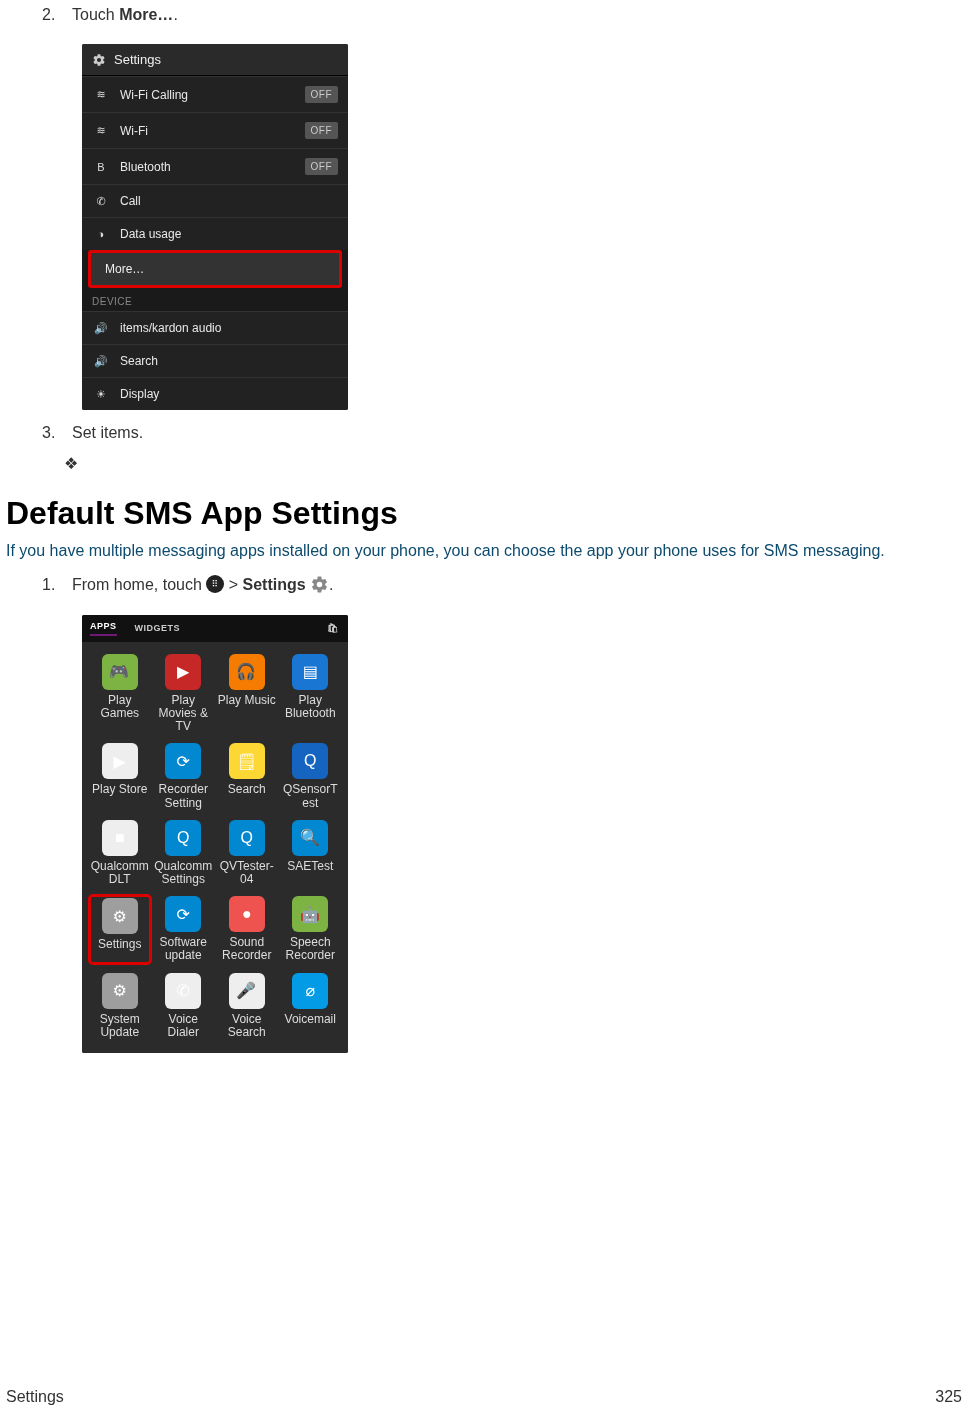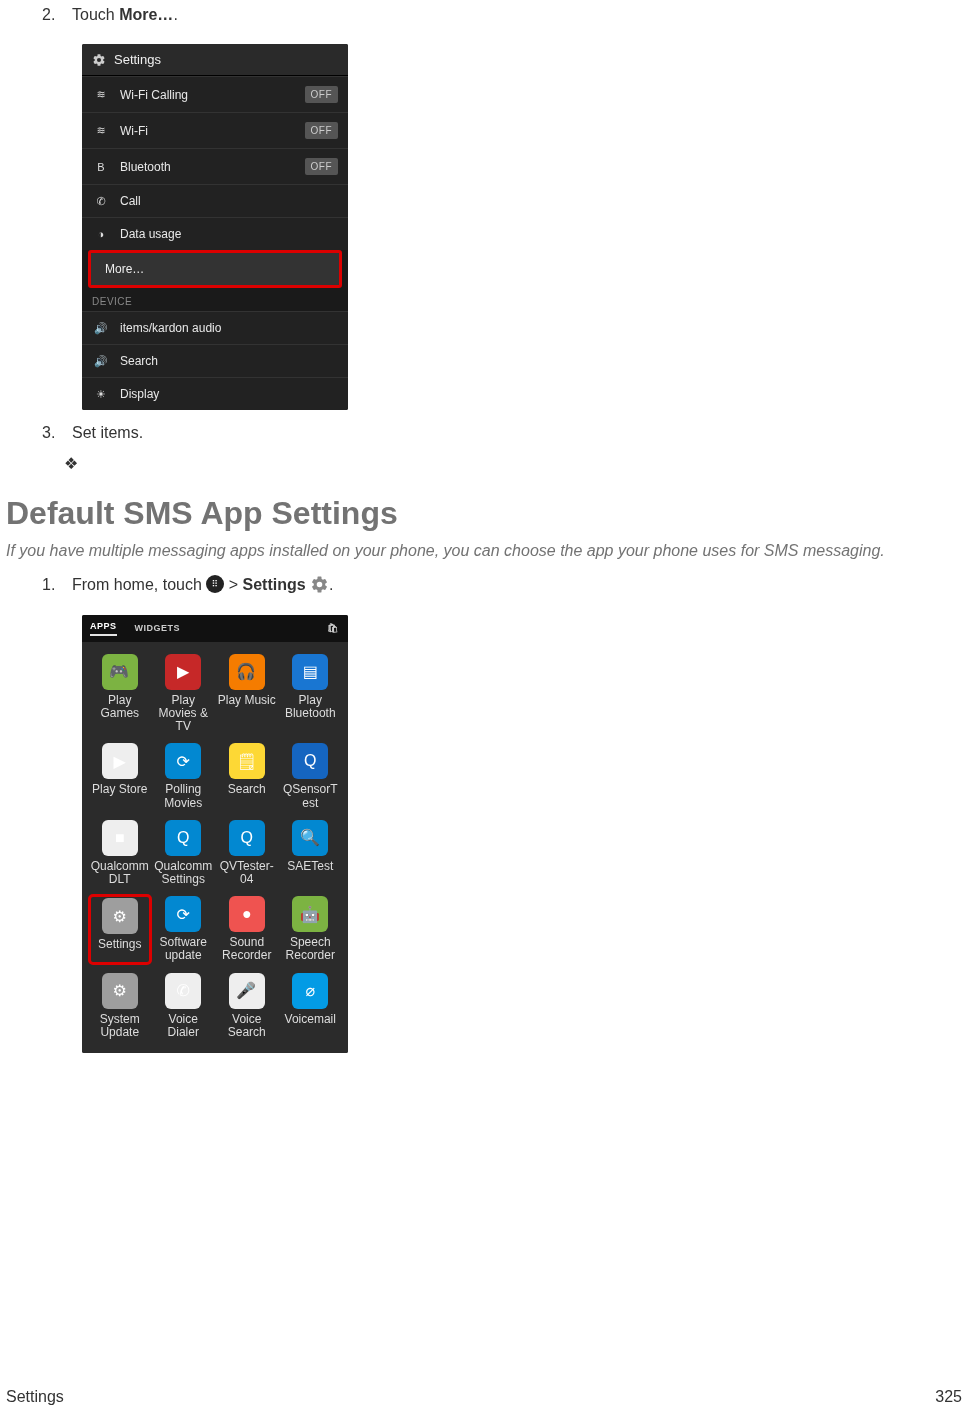--- a/index.html
+++ b/index.html
@@ -72,27 +72,26 @@
   .row-more-inner {
     padding: 9px 14px;
     color:#eee; font-size:12px;
   }
 
   
   h1.section {
     font-family: Verdana, Geneva, sans-serif;
     font-weight: bold;
     font-size: 32px;
-    color: #737373;
+    color: #000000;
     margin: 22px 0 8px 0;
   }
   p.body {
-    font-size: 16px; color:#737373; line-height:1.35;
+    font-size: 16px; color:#0c4a6e; line-height:1.35;
     margin: 6px 0 14px 0;
-    font-style: italic;
   }
 
   .inline-icon-circle {
     display:inline-flex; align-items:center; justify-content:center;
     width:18px; height:18px; border-radius:50%;
     background:#222; color:#fff; font-size:9px;
     vertical-align:middle; position:relative; top:-1px;
   }
   .inline-icon-circle .dots { letter-spacing:1px; }
   .inline-gear {
@@ -110,21 +109,21 @@
     font-family: Arial,sans-serif;
   }
   .phone2 .tabs {
     display:flex; align-items:center;
     background:#111; color:#ccc;
     font-size:9px; font-weight:bold;
     padding: 6px 8px;
     letter-spacing:0.5px;
   }
   .phone2 .tabs .tab { margin-right:18px; }
-  .phone2 .tabs .tab.active { color:#fff; border-bottom:2px solid #e5e5e5; padding-bottom:3px; }
+  .phone2 .tabs .tab.active { color:#fff; border-bottom:2px solid #701a75; padding-bottom:3px; }
   .phone2 .tabs .spacer { flex:1; }
   .shop-ic { width:14px; display:flex; justify-content:center; }
   .grid {
     display:grid;
     grid-template-columns: repeat(4, 1fr);
     gap: 10px 4px;
     padding: 12px 8px 14px 8px;
     background:#2b2b2b;
   }
   .app {
@@ -275,21 +274,21 @@
           <div class="app">
             <div class="ico" style="background:#1976d2">▤</div>
             <div class="name">Play Bluetooth</div>
           </div>
           <div class="app">
             <div class="ico" style="background:#eeeeee">▶</div>
             <div class="name">Play Store</div>
           </div>
           <div class="app">
             <div class="ico" style="background:#0288d1">⟳</div>
-            <div class="name">Polling Movies</div>
+            <div class="name">Recorder Setting</div>
           </div>
           <div class="app">
             <div class="ico" style="background:#fdd835">🗒</div>
             <div class="name">Search</div>
           </div>
           <div class="app">
             <div class="ico" style="background:#1565c0">Q</div>
             <div class="name">QSensorTest</div>
           </div>
           <div class="app">

